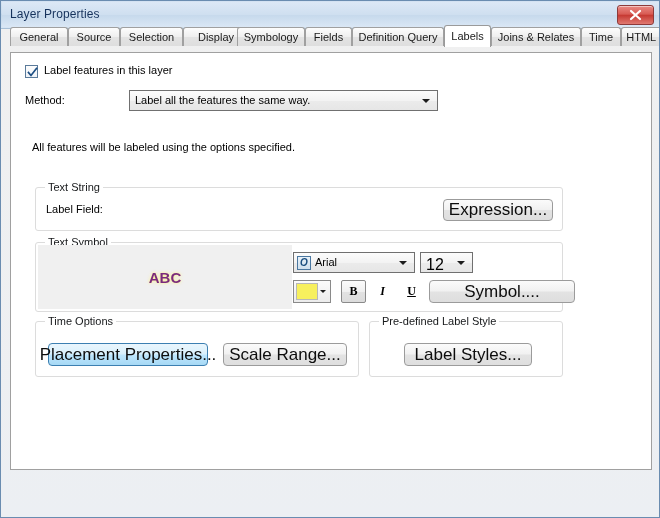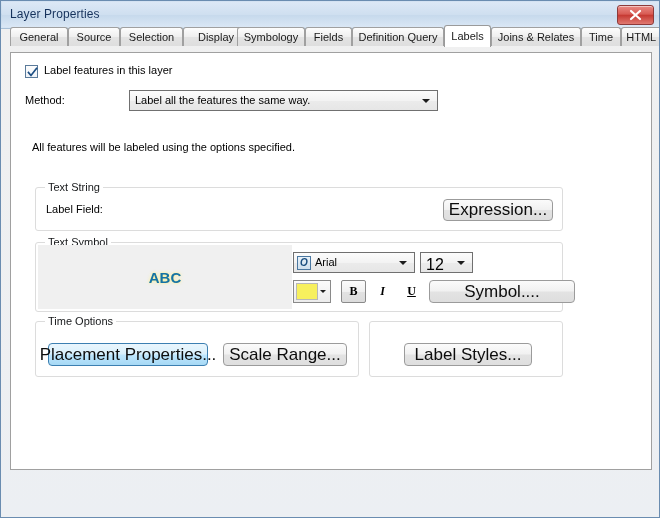--- a/index.html
+++ b/index.html
@@ -412,21 +412,21 @@
     <div class="group" id="grp-textstring">
       <div class="grp-title">Text String</div>
       <div id="label-field-caption">Label Field:</div>
       <div class="btn" id="expression-button">Expression...</div>
     </div>
 
     <div class="group" id="grp-textsymbol">
       <div class="grp-title">Text Symbol</div>
 
       <div id="symbol-preview">
-        <span id="symbol-preview-text" style="color: #0369a1;">ABC</span>
+        <span id="symbol-preview-text" style="color: #701a75;">ABC</span>
       </div>
 
       <div id="font-combo">
         <div id="font-icon">O</div>
         <div class="combo-text">Arial</div>
         <div class="arrow-dn"></div>
       </div>
 
       <div id="size-combo">
         <div class="combo-text">12</div>
@@ -445,19 +445,20 @@
       <div class="btn" id="symbol-button">Symbol....</div>
     </div>
 
     <div class="group" id="grp-otheroptions">
       <div class="grp-title">Time Options</div>
       <div class="btn hover" id="placement-properties-button">Placement Properties...</div>
       <div class="btn" id="scale-range-button">Scale Range...</div>
     </div>
 
     <div class="group" id="grp-predefined">
+      <div class="grp-title">Pre-defined Label Style</div>
       <div class="btn" id="label-styles-button">Label Styles...</div>
     </div>
 
   </div>
 
 
 </div>
 
 </body></html>

